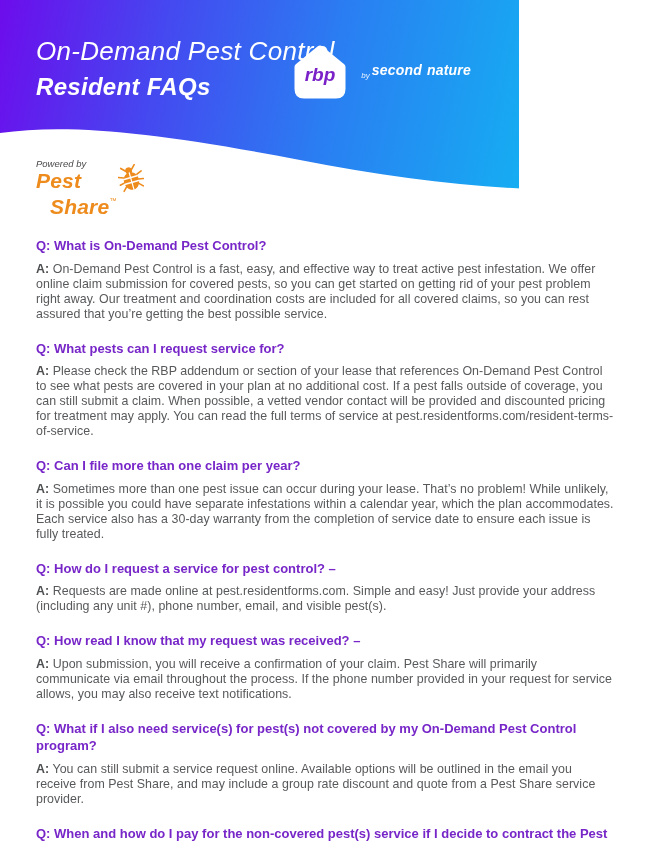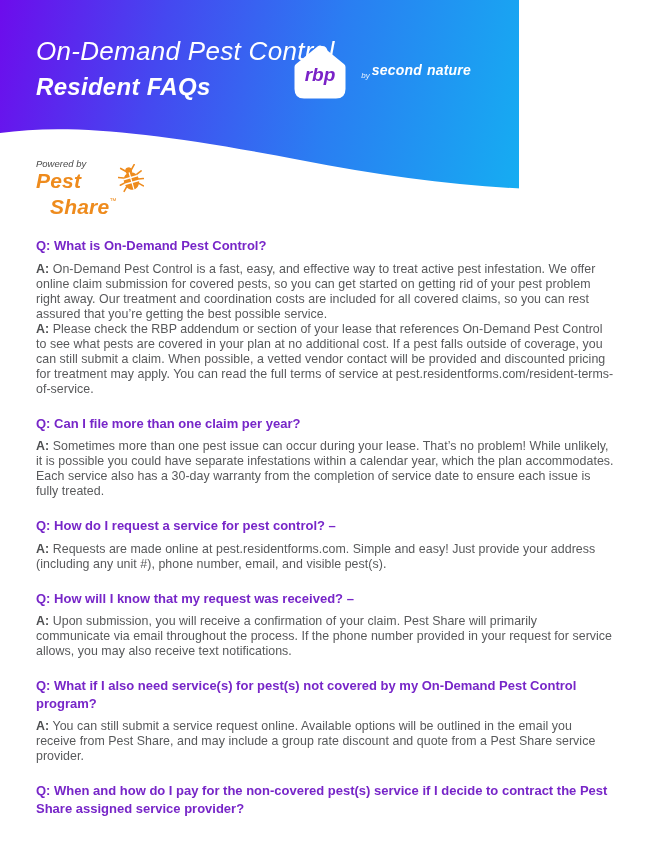--- a/index.html
+++ b/index.html
@@ -200,35 +200,36 @@
   </div>
 
   <div class="content">
 
     <section class="faq">
       <h3 class="q">Q: What is On-Demand Pest Control?</h3>
       <p class="a"><strong class="a-prefix">A:</strong> <span>On-Demand Pest Control is a fast, easy, and effective way to treat active pest infestation. We offer online claim submission for covered pests, so you can get started on getting rid of your pest problem right away. Our treatment and coordination costs are included for all covered claims, so you can rest assured that you’re getting the best possible service.</span></p>
     </section>
 
     <section class="faq">
+      <h3 class="q">Q: What pests can I request service for?</h3>
       <p class="a"><strong class="a-prefix">A:</strong> <span>Please check the RBP addendum or section of your lease that references On-Demand Pest Control to see what pests are covered in your plan at no additional cost. If a pest falls outside of coverage, you can still submit a claim. When possible, a vetted vendor contact will be provided and discounted pricing for treatment may apply. You can read the full terms of service at pest.residentforms.com/resident-terms-of-service.</span></p>
     </section>
 
     <section class="faq">
       <h3 class="q">Q: Can I file more than one claim per year?</h3>
       <p class="a"><strong class="a-prefix">A:</strong> <span>Sometimes more than one pest issue can occur during your lease. That’s no problem! While unlikely, it is possible you could have separate infestations within a calendar year, which the plan accommodates. Each service also has a 30-day warranty from the completion of service date to ensure each issue is fully treated.</span></p>
     </section>
 
     <section class="faq">
       <h3 class="q">Q: How do I request a service for pest control? –</h3>
       <p class="a"><strong class="a-prefix">A:</strong> <span>Requests are made online at pest.residentforms.com. Simple and easy! Just provide your address (including any unit #), phone number, email, and visible pest(s).</span></p>
     </section>
 
     <section class="faq">
-      <h3 class="q">Q: How will I know that my request was received? –</h3>
+      <h3 class="q">Q: How read I know that my request was received? –</h3>
       <p class="a"><strong class="a-prefix">A:</strong> <span>Upon submission, you will receive a confirmation of your claim. Pest Share will primarily communicate via email throughout the process. If the phone number provided in your request for service allows, you may also receive text notifications.</span></p>
     </section>
 
     <section class="faq">
       <h3 class="q">Q: What if I also need service(s) for pest(s) not covered by my On-Demand Pest Control program?</h3>
       <p class="a"><strong class="a-prefix">A:</strong> <span>You can still submit a service request online. Available options will be outlined in the email you receive from Pest Share, and may include a group rate discount and quote from a Pest Share service provider.</span></p>
     </section>
 
     <section class="faq">
       <h3 class="q">Q: When and how do I pay for the non-covered pest(s) service if I decide to contract the Pest Share assigned service provider?</h3>

